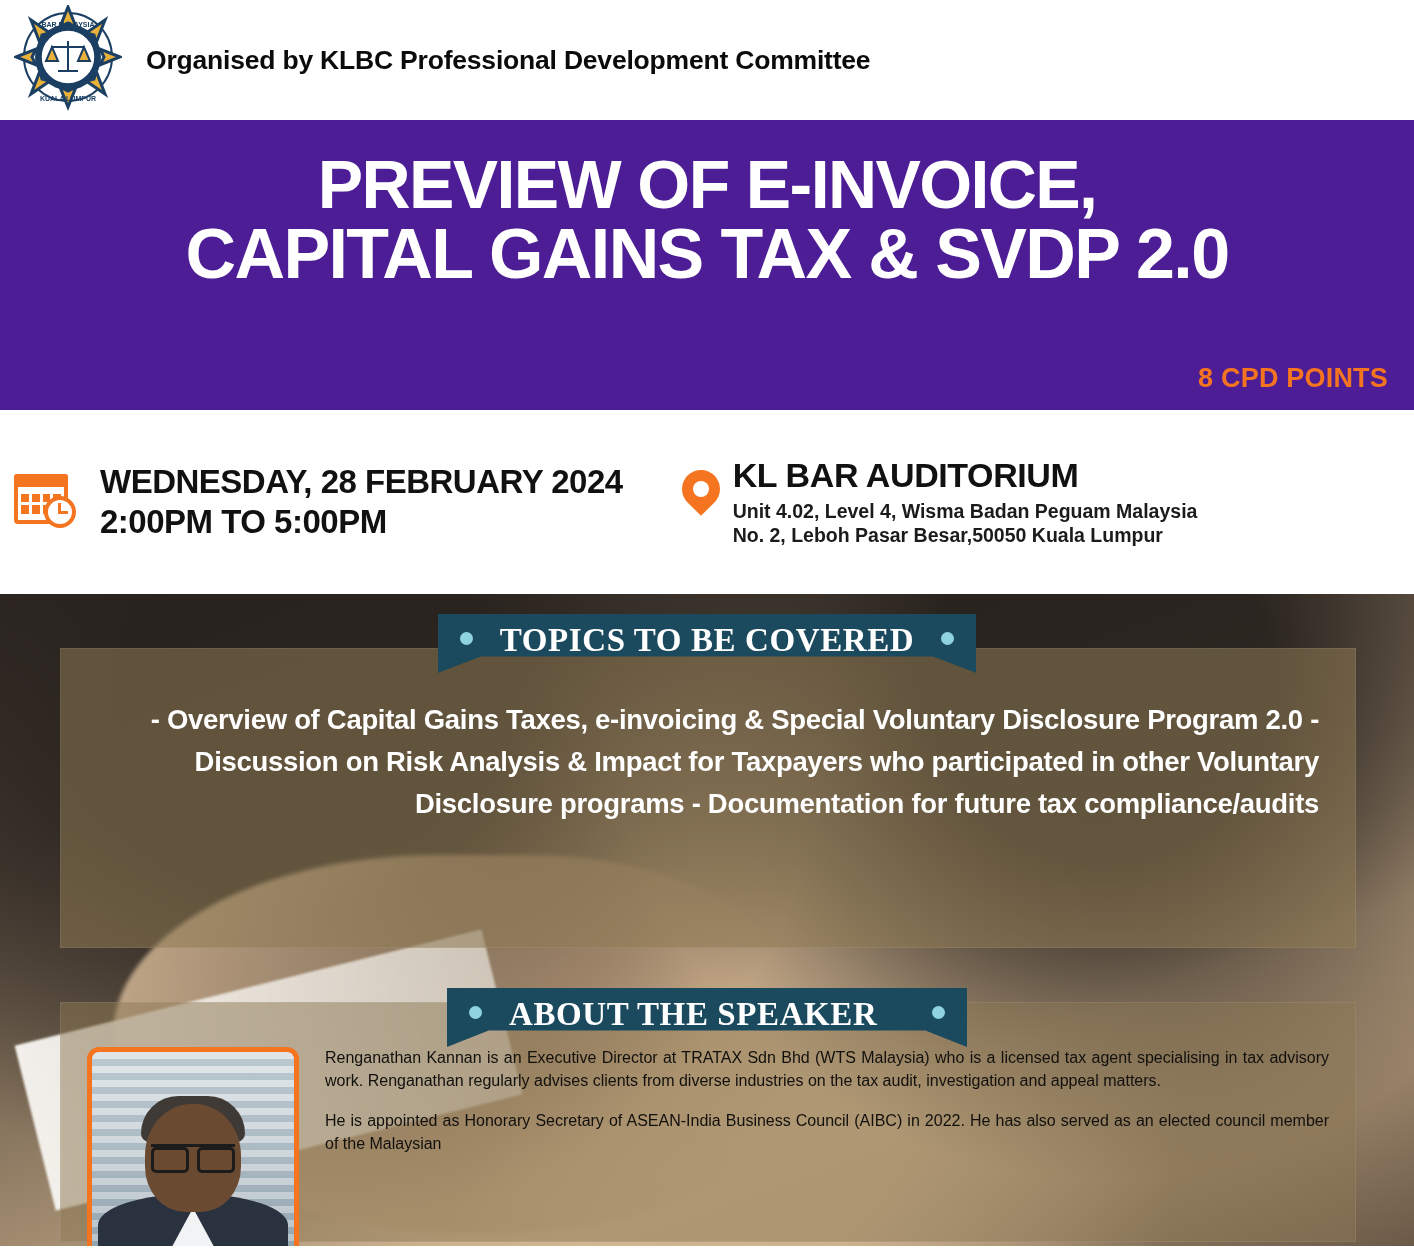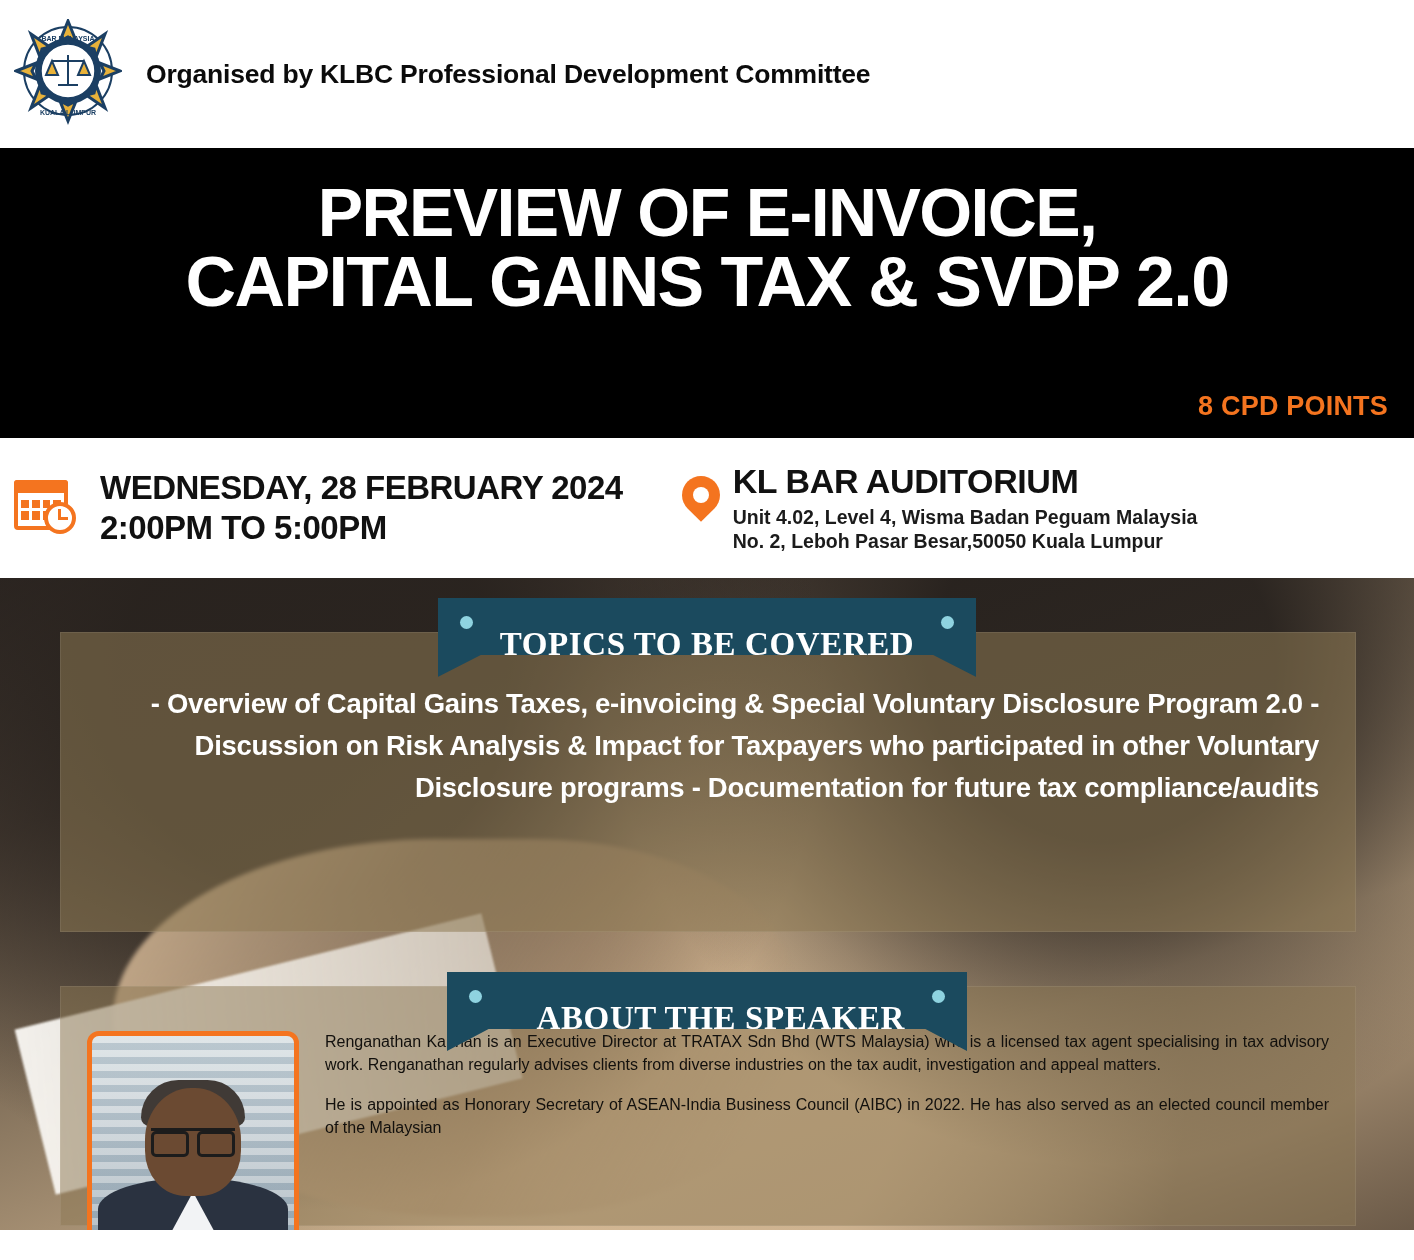--- a/index.html
+++ b/index.html
@@ -14,21 +14,21 @@
     position: relative;
     width: 1414px;
     height: 1260px;
     background: #ffffff;
     overflow: hidden;
   }
 
   
   .header {
     position: relative;
-    height: 148px;
+    height: 120px;
     background: #ffffff;
     display: flex;
     align-items: center;
     padding-left: 14px;
     z-index: 3;
   }
   .logo {
     width: 108px;
     height: 112px;
     flex: 0 0 auto;
@@ -65,21 +65,21 @@
     font-weight: bold;
     font-size: 29px;
     line-height: 1.15;
     z-index: 4;
     letter-spacing: 0.2px;
   }
 
   
   .title-band {
     position: relative;
-    background: #000000;
+    background: #4c1d95;
     padding: 30px 22px 8px 22px;
     z-index: 3;
     height: 290px;
   }
   .title {
     color: #ffffff;
     font-weight: bold;
     font-size: 68px;
     line-height: 1.02;
     text-align: center;
@@ -93,21 +93,21 @@
     bottom: 16px;
     color: #f4741f;
     font-weight: bold;
     font-size: 27px;
     letter-spacing: 0.2px;
   }
 
   
   .info-strip {
     position: relative;
-    height: 140px;
+    height: 184px;
     background: #ffffff;
     display: flex;
     align-items: center;
     padding: 0 18px 0 14px;
     z-index: 3;
   }
   .info-block { display: flex; align-items: flex-start; }
   .cal-icon {
     width: 66px; height: 62px; flex: 0 0 auto;
     position: relative; margin-top: 8px;
@@ -205,22 +205,22 @@
     z-index: 4;
   }
   .ribbon {
     position: relative;
     background: #1b4a5e;
     color: #ffffff;
     font-family: "Liberation Serif", serif;
     font-weight: bold;
     font-size: 33px;
     letter-spacing: 0.6px;
-    padding: 28px 62px 14px 62px;
-    text-align: right;
+    padding: 8px 62px 14px 62px;
+    text-align: left;
     clip-path: polygon(0 0, 100% 0, 100% 100%, 92% 72%, 8% 72%, 0 100%);
     min-width: 520px;
   }
   .ribbon-dot {
     position: absolute; top: 18px;
     width: 13px; height: 13px; border-radius: 50%;
     background: #8fd3e0;
   }
   .dot-left { left: 22px; }
   .dot-right { right: 22px; }

